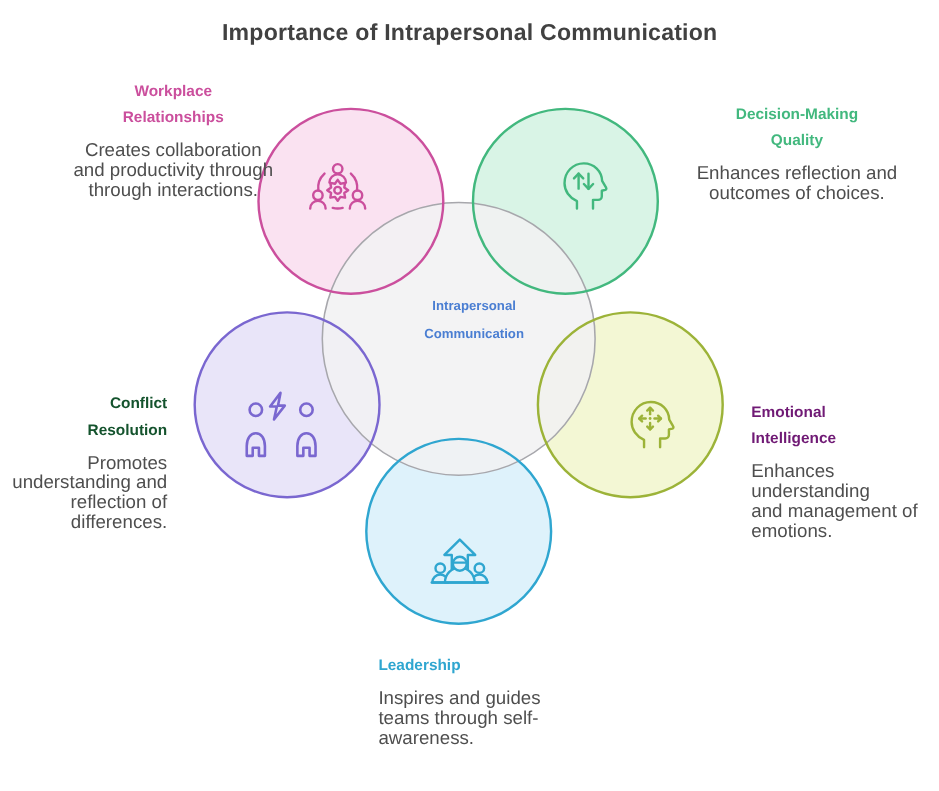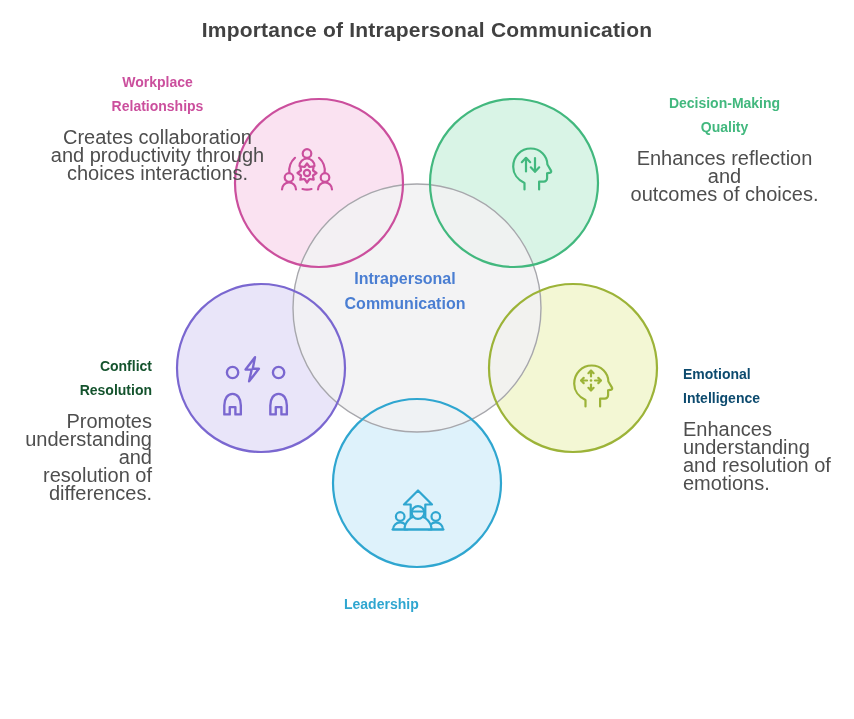--- a/index.html
+++ b/index.html
@@ -7,30 +7,30 @@
     position:relative;width:854px;height:719px;background:#ffffff;overflow:hidden;
     font-family:"Liberation Sans","DejaVu Sans",sans-serif;
   }
   #diagram-svg{position:absolute;left:0;top:0;}
   .page-title{
     position:absolute;left:0;top:18px;width:100%;text-align:center;
     font-size:21px;font-weight:700;color:#414141;letter-spacing:.2px;
   }
   .petal-block{position:absolute;}
   .petal-title{font-size:14px;font-weight:600;line-height:24px;}
-  .petal-desc{margin-top:10px;font-size:20px;line-height:18px;color:#4e4e4e;}
+  .petal-desc{margin-top:10px;font-size:17px;line-height:18px;color:#4e4e4e;}
   .line{display:block;}
   .p-workplace{left:40px;top:70px;width:235px;text-align:center;}
   .p-decision{left:622px;top:91px;width:205px;text-align:center;}
   .p-conflict{left:8px;top:354px;width:144px;text-align:right;}
   .p-emotional{left:683px;top:362px;width:172px;text-align:left;}
   .p-leadership{left:344px;top:592px;width:180px;text-align:left;}
   .center-label{
-    position:absolute;left:295px;top:266px;width:220px;text-align:center;
-    font-size:16px;line-height:25px;font-weight:600;
+    position:absolute;left:321px;top:266px;width:220px;text-align:center;
+    font-size:12px;line-height:25px;font-weight:600;
   }
 </style>
 </head>
 <body>
 
 <div id="stage">
 
   <svg id="diagram-svg" width="854" height="719" viewBox="0 0 854 719">
 
     <circle cx="319" cy="183" r="84" fill="#fae2f1"></circle>
@@ -112,21 +112,21 @@
   </div>
 
   <div class="petal-block p-workplace">
     <div class="petal-title" style="color: rgb(203, 79, 157);">
       <span class="line">Workplace</span>
       <span class="line">Relationships</span>
     </div>
     <div class="petal-desc">
       <span class="line">Creates collaboration</span>
       <span class="line">and productivity through</span>
-      <span class="line">choices interactions.</span>
+      <span class="line">through interactions.</span>
     </div>
   </div>
 
   <div class="petal-block p-decision">
     <div class="petal-title" style="color: rgb(66, 184, 126);">
       <span class="line">Decision-Making</span>
       <span class="line">Quality</span>
     </div>
     <div class="petal-desc">
       <span class="line">Enhances reflection and</span>
@@ -135,36 +135,41 @@
   </div>
 
   <div class="petal-block p-conflict">
     <div class="petal-title" style="color: #14532d;">
       <span class="line">Conflict</span>
       <span class="line">Resolution</span>
     </div>
     <div class="petal-desc">
       <span class="line">Promotes</span>
       <span class="line">understanding and</span>
-      <span class="line">resolution of</span>
+      <span class="line">reflection of</span>
       <span class="line">differences.</span>
     </div>
   </div>
 
   <div class="petal-block p-emotional">
-    <div class="petal-title" style="color: #0c4a6e;">
+    <div class="petal-title" style="color: #701a75;">
       <span class="line">Emotional</span>
       <span class="line">Intelligence</span>
     </div>
     <div class="petal-desc">
       <span class="line">Enhances understanding</span>
-      <span class="line">and resolution of</span>
+      <span class="line">and management of</span>
       <span class="line">emotions.</span>
     </div>
   </div>
 
   <div class="petal-block p-leadership">
     <div class="petal-title" style="color: rgb(47, 166, 208);">
       <span class="line">Leadership</span>
     </div>
+    <div class="petal-desc">
+      <span class="line">Inspires and guides</span>
+      <span class="line">teams through self-</span>
+      <span class="line">awareness.</span>
+    </div>
   </div>
 
 </div>
 
 </body></html>

